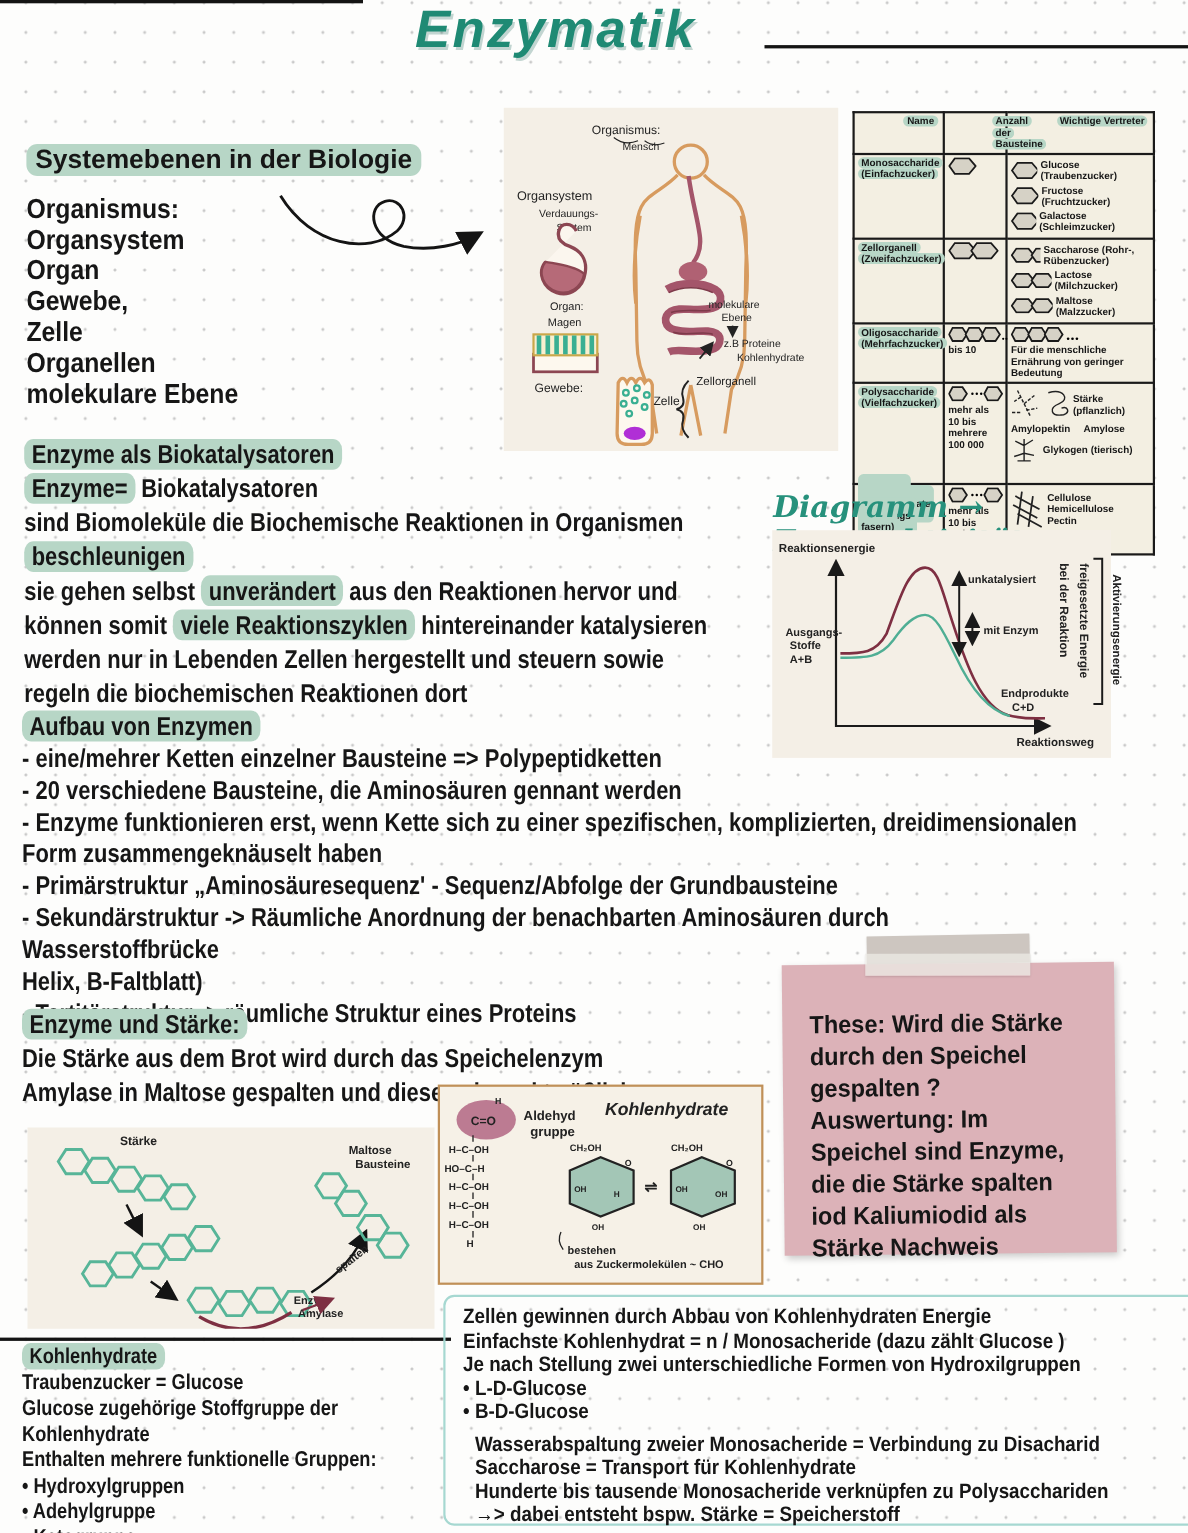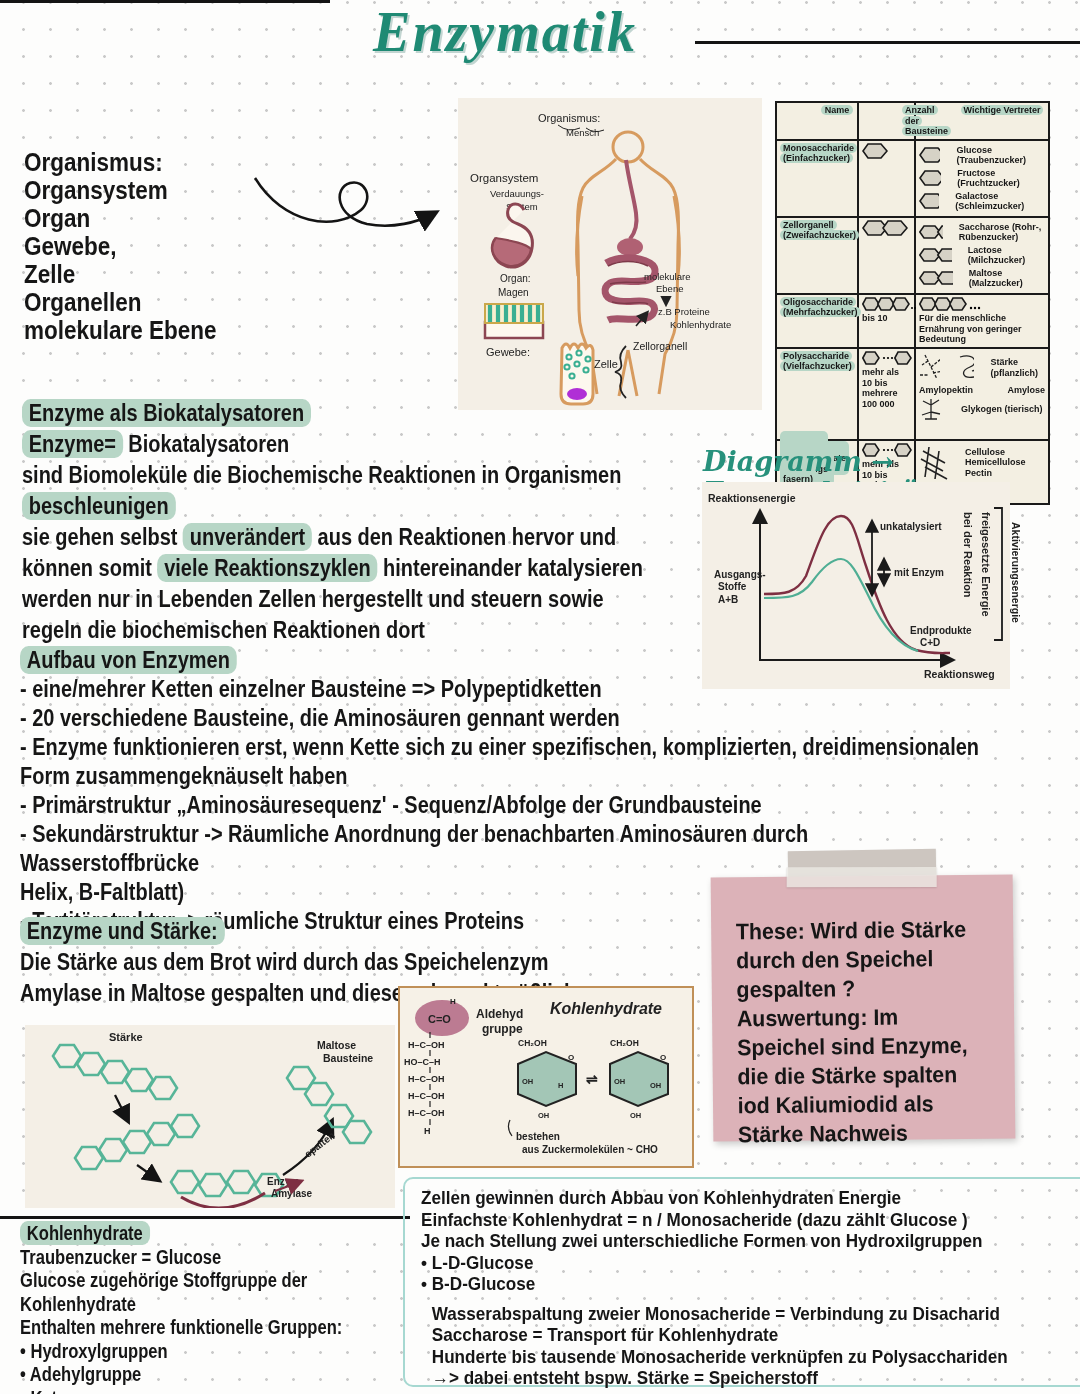--- a/index.html
+++ b/index.html
@@ -11,30 +11,30 @@
     font-family:"Liberation Sans", sans-serif; color:#161616;
   }
   .abs{position:absolute;}
   .hand{font-weight:700; color:#161616;}
   .squash9{transform:scaleX(0.92); transform-origin:0 0;}
   .pill{background:#b7d6c6; border-radius:10px; padding:1px 8px; box-decoration-break:clone; -webkit-box-decoration-break:clone;}
   .pill:empty{display:none;}
   .seg:empty{display:none;}
   .script{font-family:"DejaVu Serif", serif; font-style:italic; font-weight:700; color:#27917c;}
   .hline{background:#141414; height:3px;}
-  #page-title{font-family:Liberation Serif, serif; font-style:italic; font-weight:700;
-    font-size:56px; color:#1f8a74; text-shadow:2px 2px 0 rgba(20,96,79,0.25); letter-spacing:2px;}
+  #page-title{font-family:Liberation Sans, sans-serif; font-style:italic; font-weight:700;
+    font-size:48px; color:#1f8a74; text-shadow:2px 2px 0 rgba(20,96,79,0.25); letter-spacing:2px;}
   .panel{background:#f4efe6;}
   .line{white-space:nowrap;}
   
   table.sugar{border-collapse:collapse; background:#f3efe2; table-layout:fixed; width:273px;}
   table.sugar td,table.sugar th{border:2px solid #1a1a1a; padding:2px 3px; vertical-align:top;
     font-size:9px; line-height:10.5px; font-weight:700; text-align:left;}
   table.sugar th{text-align:center;padding-left:43px;}
-  .vl{display:flex; align-items:center; gap:16px; margin:2px 0;}
+  .vl{display:flex; align-items:center; gap:3px; margin:2px 0;}
   .hexfill{fill:#d6d2c6; stroke:#1a1a1a; stroke-width:1.6;}
   
   .noteblock{font-weight:700; font-size:23.5px; line-height:31px; transform:scaleX(0.85); transform-origin:0 0; white-space:nowrap;}
   .noteblock.small{font-size:19px; line-height:21.5px;}
   
   #sticky{background:#dcb2b8; box-shadow:2px 3px 7px rgba(0,0,0,0.20); transform:rotate(-0.6deg);}
   #sticky .txt{padding:40px 14px 0 26px; font-weight:700; font-size:22.5px; line-height:29px; transform:scaleX(0.95); transform-origin:0 0; white-space:nowrap;}
   .tape{background:rgba(236,233,228,0.78); box-shadow:0 1px 2px rgba(0,0,0,0.12);}
   .bubble-list{font-weight:700; font-size:25px; line-height:28px; transform:scaleX(0.9); transform-origin:0 0; white-space:nowrap;}
   #brbox{border:2.5px solid #a6d8d1; border-radius:10px;}
@@ -43,20 +43,21 @@
 </head>
 <body>
 
 <div id="page">
 
   <div class="abs hline" style="left:0;top:42;width:330px;"></div>
   <div class="abs hline" style="left:695px;top:41px;width:385px;"></div>
   <div class="abs" id="page-title" style="left:290px;top:0;width:430px;text-align:center;">Enzymatik</div>
 
   <div class="abs" style="left:24px;top:132px;">
+    <span class="pill hand" style="font-size:24px;">Systemebenen in der Biologie</span>
     <div class="bubble-list" style="margin-top:16px;">
       <div class="line">Organismus:</div>
       <div class="line">Organsystem</div>
       <div class="line">Organ</div>
       <div class="line">Gewebe,</div>
       <div class="line">Zelle</div>
       <div class="line">Organellen</div>
       <div class="line">molekulare Ebene</div>
     </div>
   </div>

